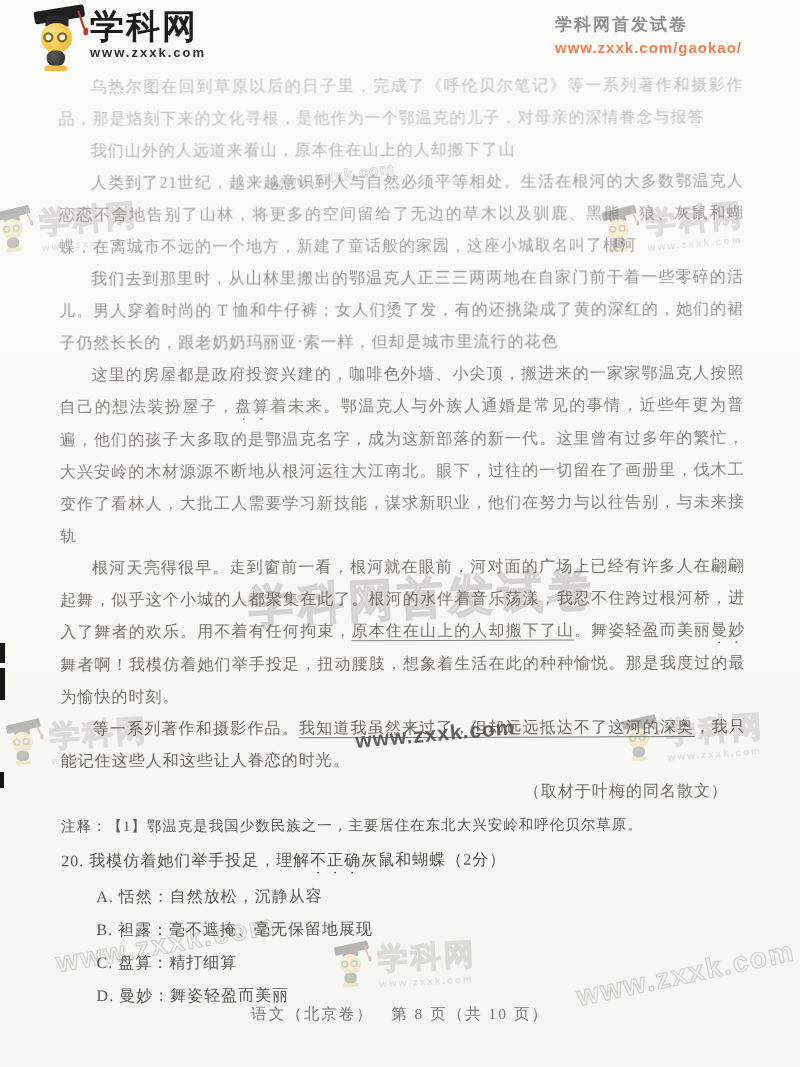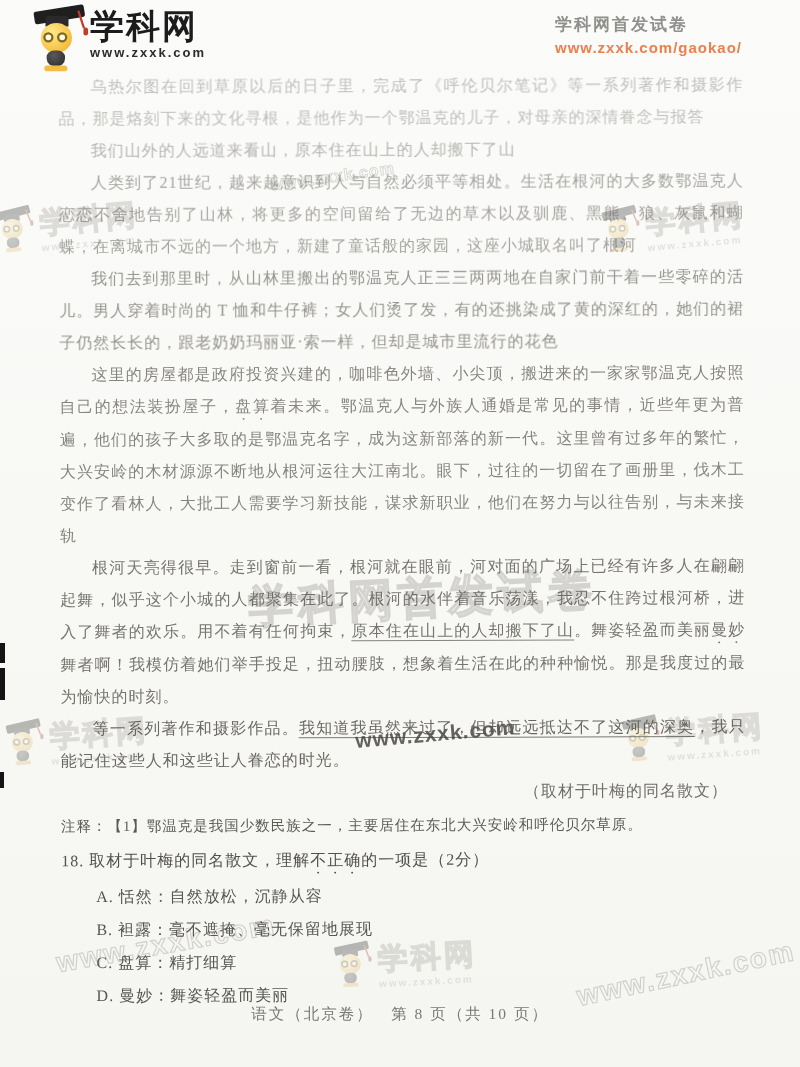--- a/index.html
+++ b/index.html
@@ -243,22 +243,22 @@
         <p><span>我们去到那里时，从山林里搬出的鄂温克人正三三两两地在自家门前干着一些零碎的活儿。男人穿着时尚的 T 恤和牛仔裤；女人们烫了发，有的还挑染成了黄的深红的，她们的裙子仍然长长的，跟老奶奶玛丽亚·索一样，但却是城市里流行的花色</span></p>
         <p><span>这里的房屋都是政府投资兴建的，咖啡色外墙、小尖顶，搬进来的一家家鄂温克人按照自己的想法装扮屋子，</span><span class="dots">盘算</span><span>着未来。鄂温克人与外族人通婚是常见的事情，近些年更为普遍，他们的孩子大多取的是鄂温克名字，成为这新部落的新一代。这里曾有过多年的繁忙，大兴安岭的木材源源不断地从根河运往大江南北。眼下，过往的一切留在了画册里，伐木工变作了看林人，大批工人需要学习新技能，谋求新职业，他们在努力与以往告别，与未来接轨</span></p>
         <p><span>根河天亮得很早。走到窗前一看，根河就在眼前，河对面的广场上已经有许多人在翩翩起舞，似乎这个小城的人都聚集在此了。根河的水伴着音乐荡漾，我忍不住跨过根河桥，进入了舞者的欢乐。用不着有任何拘束，</span><span class="underline">原本住在山上的人却搬下了山</span><span>。舞姿轻盈而美丽</span><span class="dots">曼妙</span><span>舞者啊！我模仿着她们举手投足，扭动腰肢，想象着生活在此的种种愉悦。那是我度过的最为愉快的时刻。</span></p>
         <p><span>等一系列著作和摄影作品。</span><span class="underline">我知道我虽然来过了，但却远远抵达不了这河的深奥</span><span>，我只能记住这些人和这些让人眷恋的时光。</span></p>
       </div>
     <div class="source-line">（取材于叶梅的同名散文）</div>
     <div class="note-line">注释：【1】鄂温克是我国少数民族之一，主要居住在东北大兴安岭和呼伦贝尔草原。</div>
 
     <div class="question">
       <div class="q-stem">
-        <span>18.</span>
-        <span>取材于叶梅的同名散文，理解</span><span class="dots">不正确</span><span>的一项是（2分）</span>
+        <span>20.</span>
+        <span>我模仿着她们举手投足，理解</span><span class="dots">不正确</span><span>灰鼠和蝴蝶（2分）</span>
       </div>
       <div>
           <div class="opt">A. 恬然：自然放松，沉静从容</div>
           <div class="opt">B. 袒露：毫不遮掩、毫无保留地展现</div>
           <div class="opt">C. 盘算：精打细算</div>
           <div class="opt">D. 曼妙：舞姿轻盈而美丽</div>
         </div>
     </div>
   </div>
 

